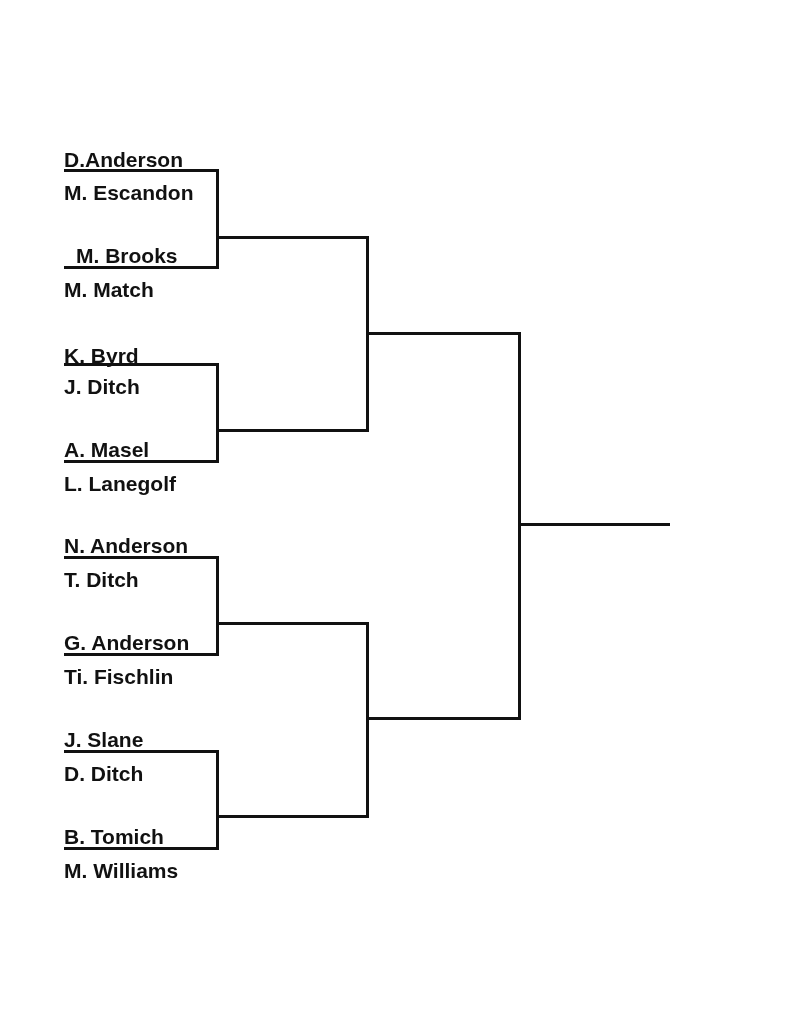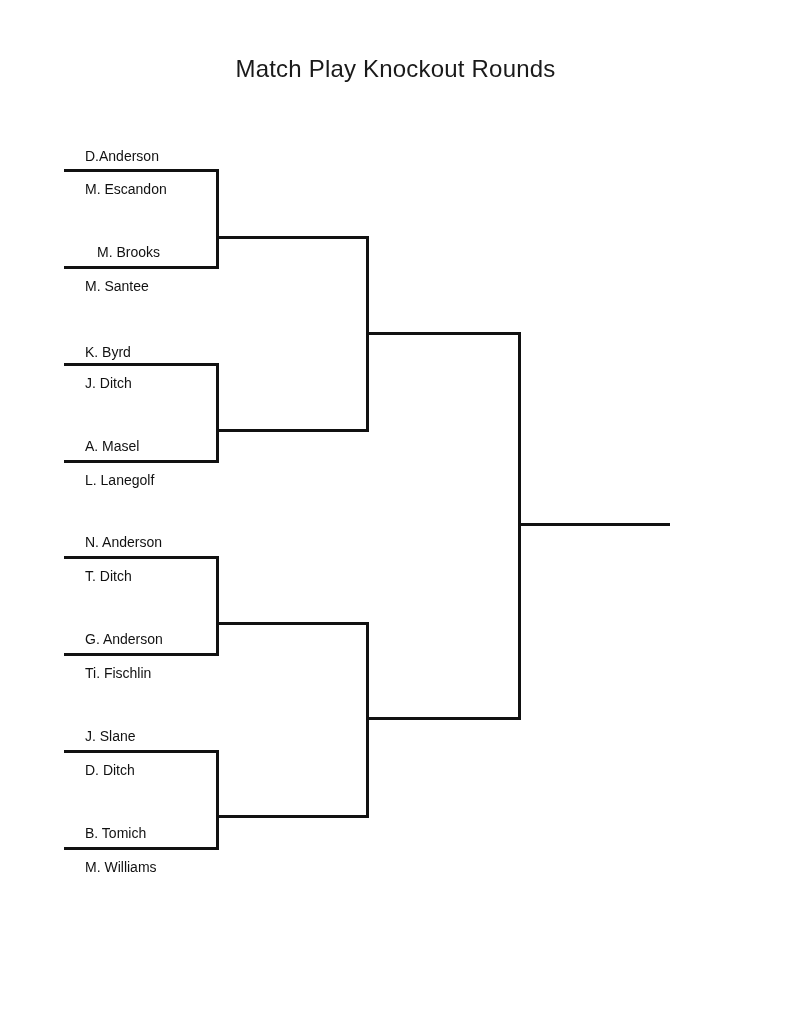--- a/index.html
+++ b/index.html
@@ -24,48 +24,46 @@
     top: 55px;
     width: 791px;
     text-align: center;
     font-size: 24px;
     font-weight: 400;
     letter-spacing: 0.2px;
     color: #1a1a1a;
   }
   .player {
     position: absolute;
-    font-size: 14px;
-    font-weight: 400;
+    font-size: 21px;
+    font-weight: 700;
     line-height: 1;
     white-space: nowrap;
     color: #111111;
-    margin-left: 21px;
   }
   .seg {
     position: absolute;
     background: #111111;
   }
   .seg.h { height: 3px; }
   .seg.v { width: 3px; }
 </style>
 </head>
 <body>
 
 <div id="page">
 
-  <div id="bracket-title">Match Play Knockout Rounds</div>
 
   <div class="player" style="left:64px; top:149px;">D.Anderson</div>
   <div class="seg h" style="left:64px; top:169px; width:155px;"></div>
   <div class="player" style="left:64px; top:182px;">M. Escandon</div>
 
   <div class="player" style="left:76px; top:245px;">M. Brooks</div>
   <div class="seg h" style="left:64px; top:266px; width:155px;"></div>
-  <div class="player" style="left:64px; top:279px;">M. Santee</div>
+  <div class="player" style="left:64px; top:279px;">M. Match</div>
 
   <div class="seg v" style="left:216px; top:169px; height:100px;"></div>
 
   <div class="player" style="left:64px; top:345px;">K. Byrd</div>
   <div class="seg h" style="left:64px; top:363px; width:155px;"></div>
   <div class="player" style="left:64px; top:376px;">J. Ditch</div>
 
   <div class="player" style="left:64px; top:439px;">A. Masel</div>
   <div class="seg h" style="left:64px; top:460px; width:155px;"></div>
   <div class="player" style="left:64px; top:473px;">L. Lanegolf</div>

